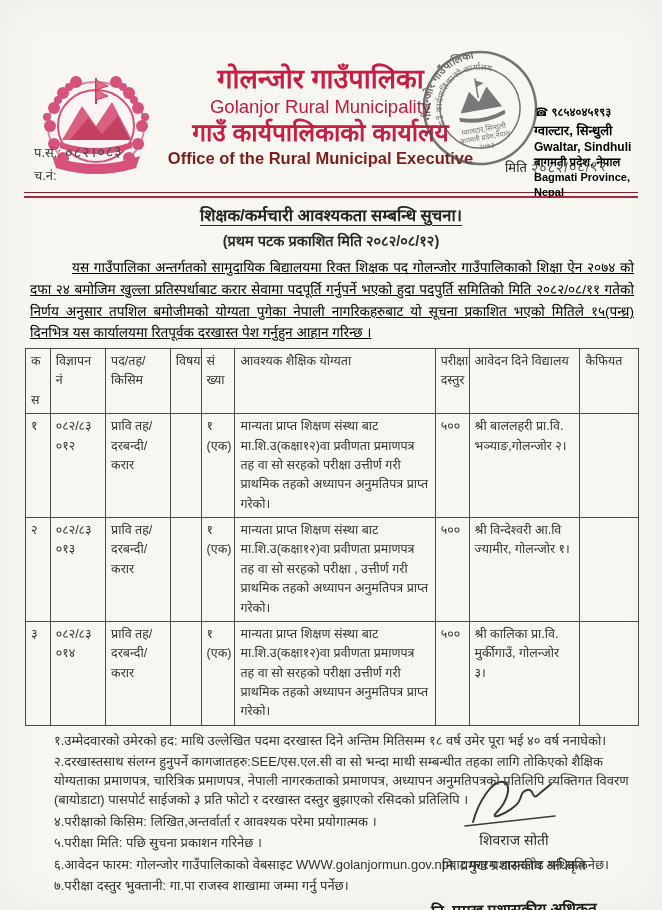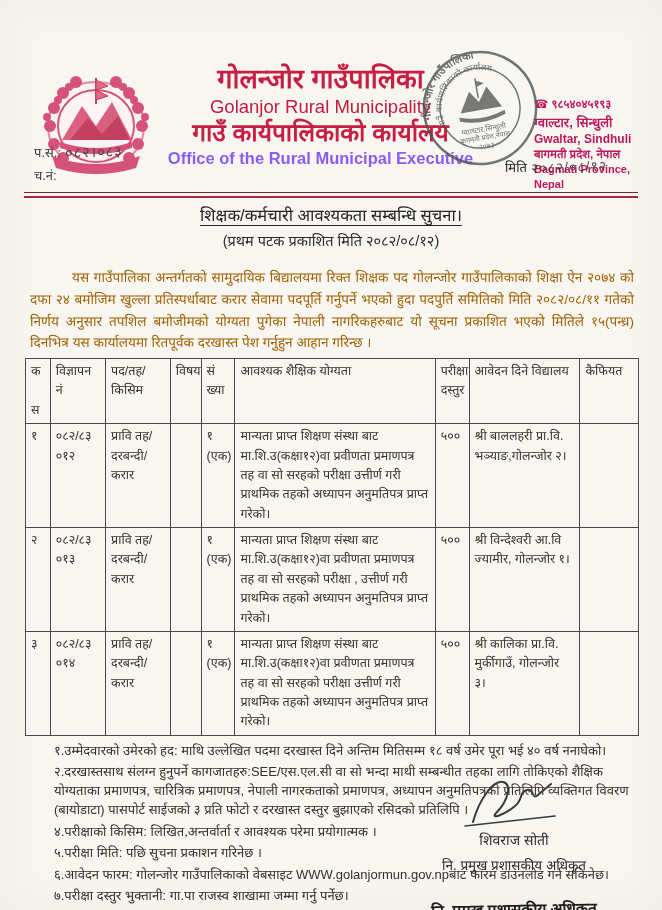--- a/index.html
+++ b/index.html
@@ -9,38 +9,38 @@
 
   
   .letterhead{position:relative;height:192px;}
   .emblem{position:absolute;left:30px;top:60px;width:132px;height:132px;}
   .refno{position:absolute;left:34px;top:140px;font-size:13px;color:#3d3a38;line-height:1.7;z-index:3;}
   .refno .hand{font-size:14.5px;color:#4a4744;display:inline-block;transform:rotate(-1.5deg);letter-spacing:1px;}
   .head-center{position:absolute;left:163px;top:64px;width:315px;text-align:center;z-index:1;}
   .t-np1{font-size:27px;font-weight:bold;color:#c81e44;line-height:1.15;}
   .t-en1{font-size:18.5px;font-weight:normal;color:#c21b40;line-height:1.25;}
   .t-np2{font-size:24.5px;font-weight:bold;color:#c81e44;line-height:1.2;}
-  .t-en2{font-size:16.5px;font-weight:bold;color:#8b5cf6;line-height:1.3;}
+  .t-en2{font-size:16.5px;font-weight:bold;color:#7f1d1d;line-height:1.3;}
   .stamp{position:absolute;left:420px;top:48px;width:120px;height:120px;opacity:.78;transform:rotate(-10deg);z-index:2;}
-  .contact{position:absolute;left:534px;top:97px;width:126px;color:#be185d;line-height:1.3;z-index:1;}
+  .contact{position:absolute;left:534px;top:105px;width:126px;color:#000000;line-height:1.3;z-index:1;}
   .contact .phone-row{font-size:11.5px;font-weight:bold;white-space:nowrap;}
   .contact .np1{font-size:13px;font-weight:bold;margin-top:3px;}
   .contact .en1{font-size:12px;font-weight:bold;}
   .contact .np2{font-size:11.5px;font-weight:bold;}
   .contact .en2{font-size:11px;font-weight:bold;}
   .miti{position:absolute;left:505px;top:157px;z-index:4;color:#232120;font-size:13px;white-space:nowrap;}
   .miti .hand{display:inline-block;transform:rotate(-2deg);font-size:14px;letter-spacing:1px;color:#35332f;opacity:.85;}
 
   .head-rule{margin:0 24px;height:3px;border-top:1.5px solid #7c2230;border-bottom:2px solid #a62a3c;}
 
   
-  .notice-title{margin-top:5px;text-align:center;font-size:16.5px;font-weight:normal;color:#262420;
+  .notice-title{margin-top:5px;text-align:center;font-size:16.5px;font-weight:bold;color:#262420;
                 text-decoration:underline;text-underline-offset:4px;}
-  .notice-subtitle{text-align:center;font-size:14.5px;margin-top:4px;color:#2c2a26;}
-  .body-par{margin:17px 28px 4px 30px;font-size:13.6px;line-height:1.6;text-align:justify;text-indent:42px;color:#a16207;}
+  .notice-subtitle{text-align:center;font-size:14.5px;margin-top:4px;color:#2c2a26;font-weight:bold;}
+  .body-par{margin:7px 28px 4px 30px;font-size:13.6px;line-height:1.6;text-align:justify;text-indent:42px;color:#000000;text-decoration:underline;}
 
   
   table.vac{border-collapse:collapse;margin:3px 24px 0 25px;width:614px;table-layout:fixed;
             font-size:12.5px;color:#35322d;}
   table.vac th,table.vac td{border:1px solid #4c4a46;vertical-align:top;padding:3px 5px;
             line-height:1.55;font-weight:normal;text-align:left;overflow:hidden;}
   table.vac th{height:52px;}
   .pre{white-space:pre-line;}
   .c-sn{width:4%;} .c-ad{width:9%;} .c-post{width:10.5%;} .c-sub{width:5%;} .c-num{width:5.5%;}
   .c-qual{width:32.5%;} .c-fee{width:5.5%;} .c-sch{width:18%;} .c-rem{width:9.5%;}

